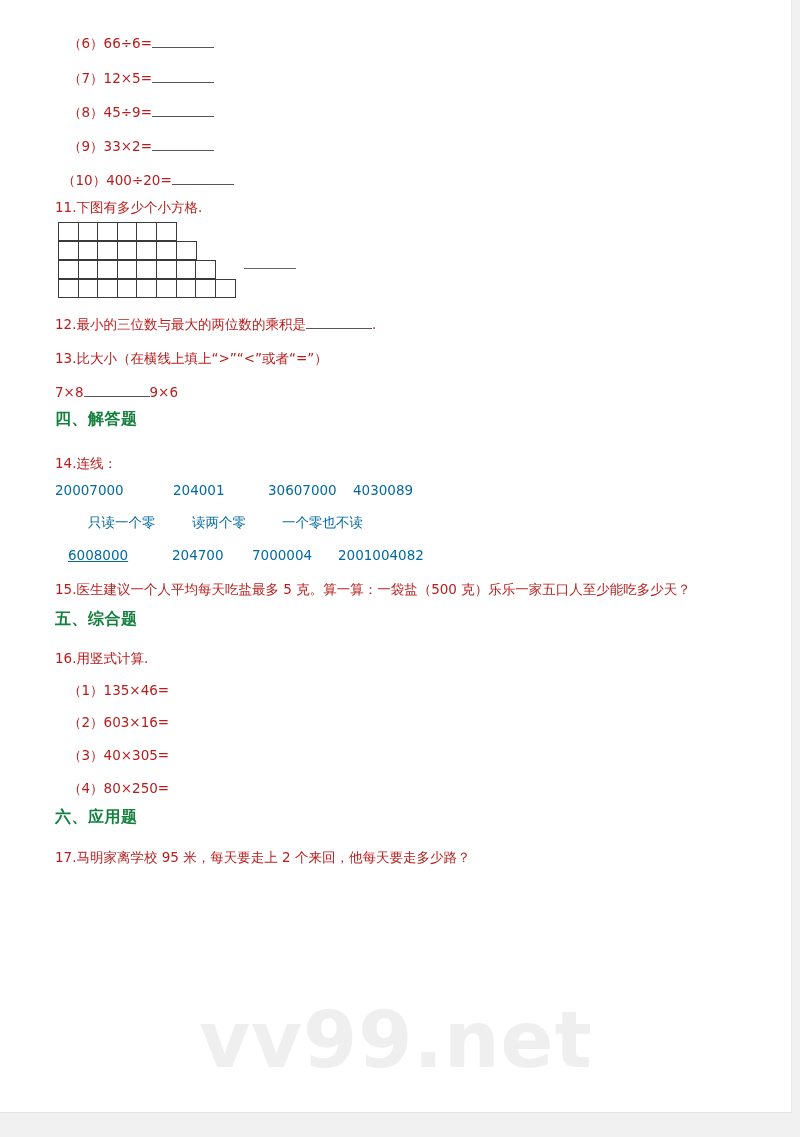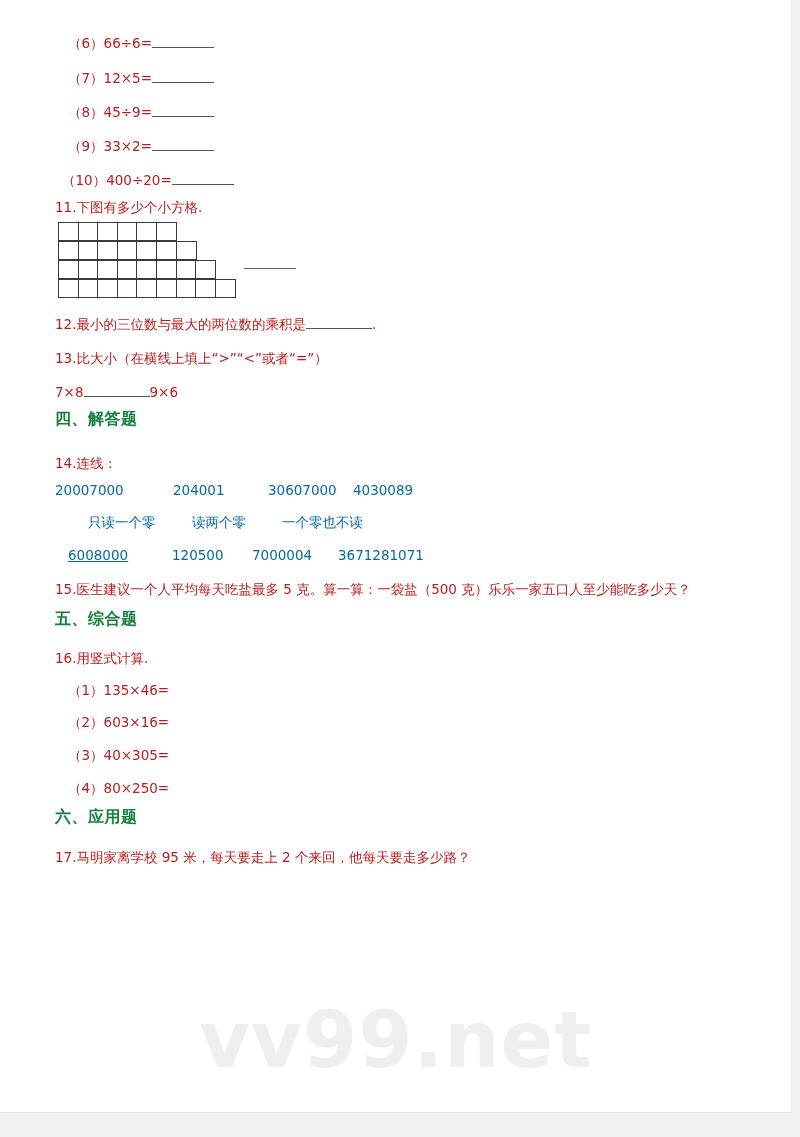--- a/index.html
+++ b/index.html
@@ -211,21 +211,21 @@
 
   <div class="num-row" style="left:55px; top:482px;">
     <span class="cell" style="width:118px;">20007000</span><span class="cell" style="width:95px;">204001</span><span class="cell" style="width:85px;">30607000</span><span class="cell">4030089</span>
   </div>
 
   <div class="num-row" style="left:88px; top:514px;">
     <span class="cell" style="width:104px;">只读一个零</span><span class="cell" style="width:90px;">读两个零</span><span class="cell">一个零也不读</span>
   </div>
 
   <div class="num-row" style="left:68px; top:547px;">
-    <span class="cell" style="width:104px;text-decoration:underline;">6008000</span><span class="cell" style="width:80px;">120500</span><span class="cell" style="width:86px;">7000004</span><span class="cell">3671281071</span>
+    <span class="cell" style="width:104px;text-decoration:underline;">6008000</span><span class="cell" style="width:80px;">204700</span><span class="cell" style="width:86px;">7000004</span><span class="cell">2001004082</span>
   </div>
 
   <div class="line" style="left:55px; top:581px;">15.医生建议一个人平均每天吃盐最多 5 克。算一算：一袋盐（500 克）乐乐一家五口人至少能吃多少天？</div>
 
   <div class="heading" style="left:55px; top:609px;">五、综合题</div>
 
   <div class="line" style="left:55px; top:650px;">16.用竖式计算.</div>
 
   <div class="line sub-item" style="left:68px; top:682px;">
     <span>（1）</span><span>135×46=</span>

